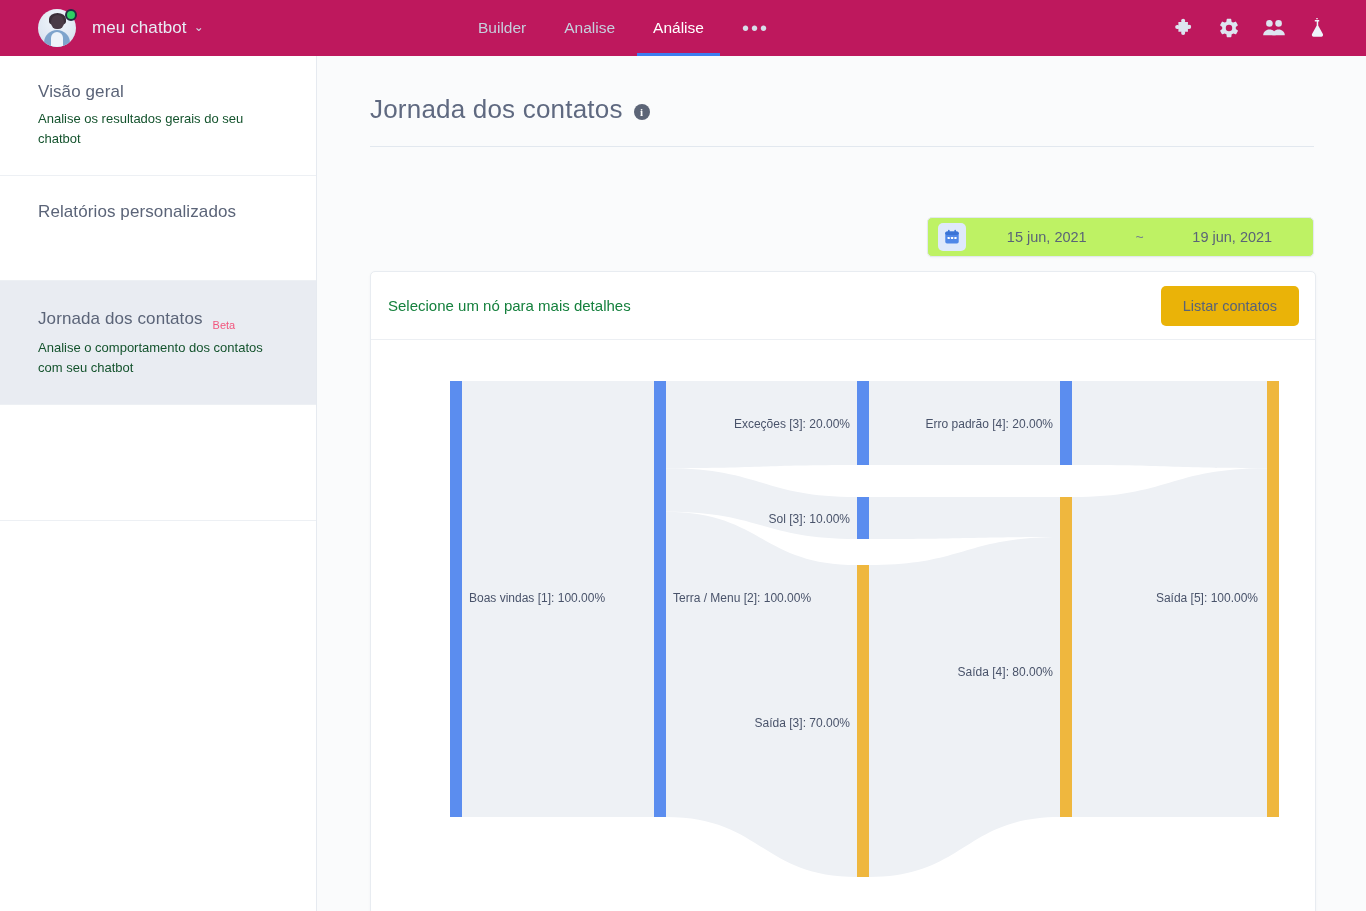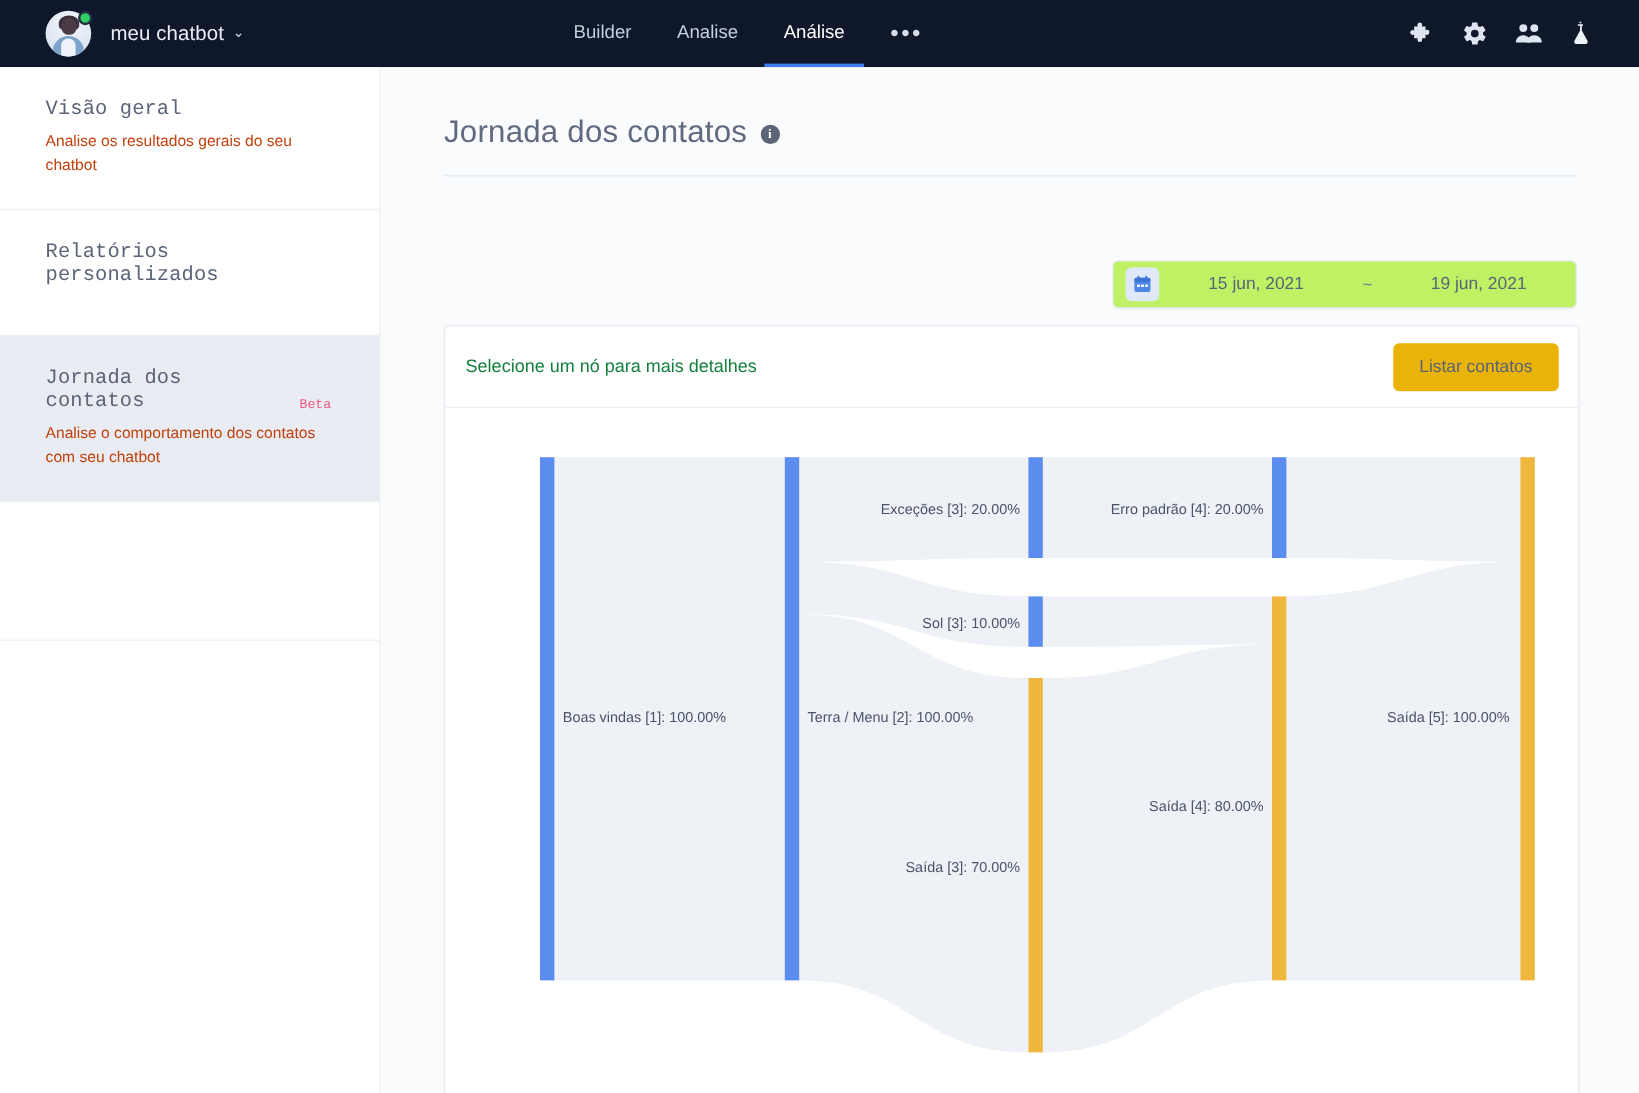--- a/index.html
+++ b/index.html
@@ -7,21 +7,21 @@
     width: 1366px; height: 911px;
     font-family: "Liberation Sans", sans-serif;
     background: #ffffff;
     overflow: hidden;
   }
 
   
   .topbar {
     position: absolute; top: 0; left: 0;
     width: 1366px; height: 56px;
-    background: #0f172a;
+    background: #be185d;
     display: flex; align-items: center;
   }
   .brand { display: flex; align-items: center; padding-left: 38px; }
   .avatar-wrap { position: relative; width: 38px; height: 38px; }
   .avatar {
     width: 38px; height: 38px; border-radius: 50%;
     background: radial-gradient(circle at 50% 30%, #f2f6fb 0%, #dfe8f3 60%, #cfdcec 100%);
     overflow: hidden; position: relative;
   }
   .avatar .head {
@@ -86,29 +86,29 @@
     width: 317px; height: 855px;
     background: #ffffff; border-right: 1px solid #e6eaf0;
   }
   .side-item {
     padding: 26px 40px 26px 38px;
     border-bottom: 1px solid #edf0f4;
     cursor: pointer;
   }
   .side-item.tall { min-height: 105px; }
   .side-item.active { background: #e9ecf2; }
-  .side-title-row { display: flex; align-items: flex-end; font-family: Liberation Mono, monospace; }
+  .side-title-row { display: flex; align-items: center; }
   .side-title {
     font-size: 17px; color: #5b6478; font-weight: 400; letter-spacing: .1px;
   }
   .side-beta {
     font-size: 11px; color: #f2557d; margin-left: 10px; font-weight: 400; margin-top: 12px;
   }
   .side-desc {
-    font-size: 13px; color: #c2410c; line-height: 20px; margin-top: 7px;
+    font-size: 13px; color: #14532d; line-height: 20px; margin-top: 7px;
     max-width: 245px;
   }
   .side-filler { height: 116px; border-bottom: 1px solid #edf0f4; }
 
   
   .main {
     position: absolute; left: 317px; top: 56px;
     width: 1049px; height: 855px;
     background: #fafbfc;
     overflow: hidden;

